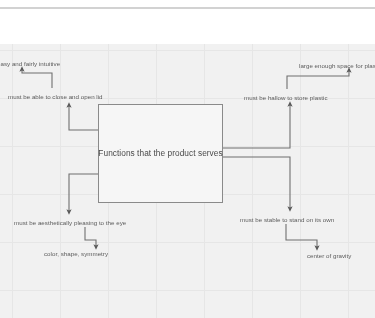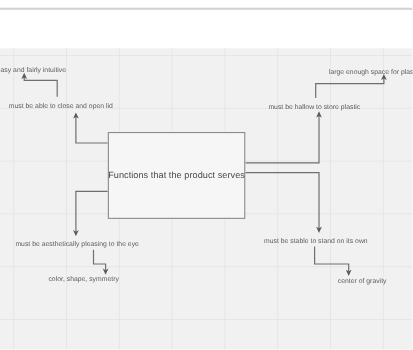--- a/index.html
+++ b/index.html
@@ -70,23 +70,23 @@
     top: 0;
     width: 375px;
     height: 318px;
     pointer-events: none;
   }
 
   
   .center-node {
     position: absolute;
     left: 98px;
-    top: 120px;
+    top: 104px;
     width: 125px;
-    height: 79px;
+    height: 99px;
     background: #f6f6f6;
     border: 1.6px solid #8a8a8a;
     box-sizing: border-box;
     display: flex;
     align-items: center;
     justify-content: center;
     z-index: 3;
   }
   .center-node-label {
     font-size: 8.3px;

